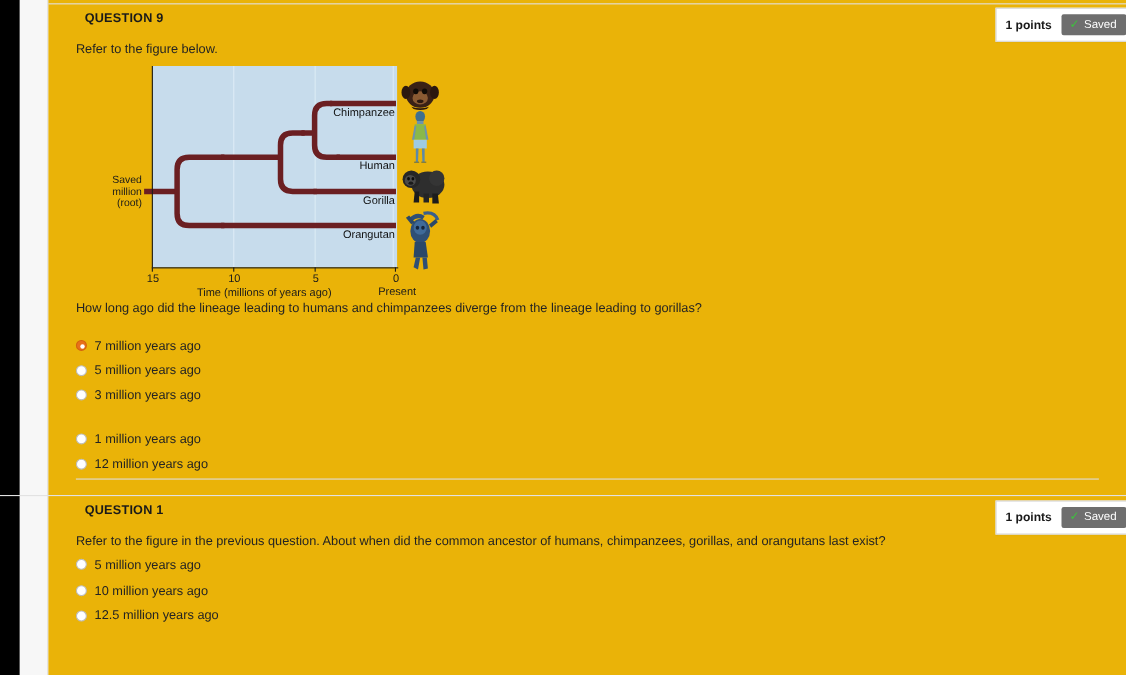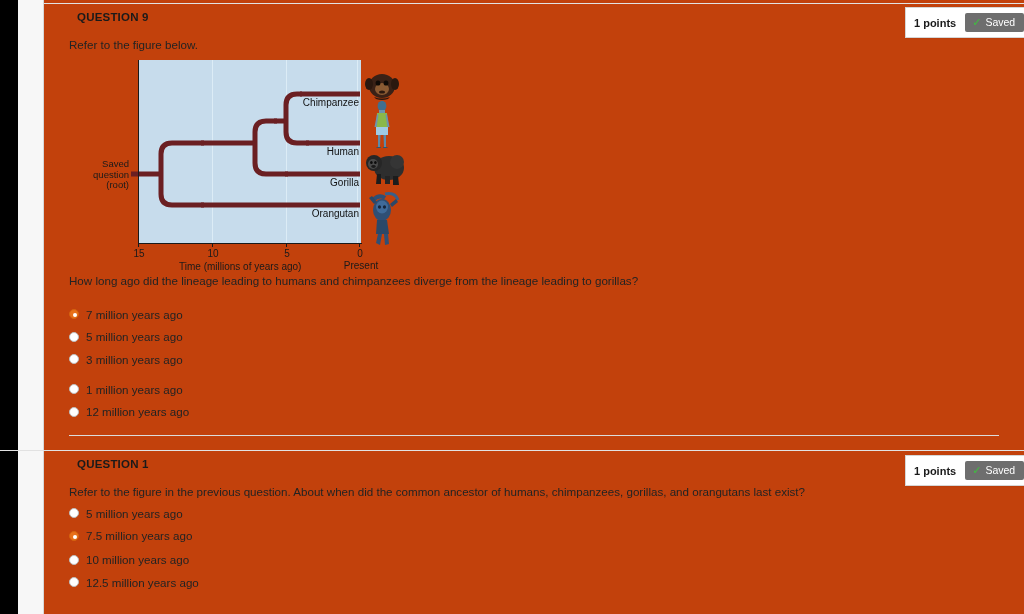--- a/index.html
+++ b/index.html
@@ -10,21 +10,21 @@
     font-family:"Liberation Sans", sans-serif;
     font-size:12px; color:#222;
   }
   .page { position:relative; width:1024px; height:614px; }
 
   
   .left-black { position:absolute; left:0; top:0; width:18px; height:614px; background:#000; }
   .left-gutter { position:absolute; left:18px; top:0; width:25px; height:614px; background:#f7f7f7; }
   .content-border { position:absolute; left:43px; top:0; width:1px; height:614px; background:#d8d8d8; }
 
-  .content { position:absolute; left:44px; top:0; width:980px; height:614px; background:#c2410c; }
+  .content { position:absolute; left:44px; top:0; width:980px; height:614px; background:#eab308; }
 
   .rule-top { position:absolute; left:0; top:3px; width:980px; height:1px; background:#e2e2e2; }
 
   
   .qblock { position:absolute; left:0; width:980px; }
   .qhead { position:absolute; font-weight:bold; font-size:11.5px; letter-spacing:0.2px; color:#1a1a1a; }
 
   .points-box {
     position:absolute; display:flex; align-items:center; gap:9px;
     border:1px solid #d6d6d6; background:#fff;
@@ -158,21 +158,21 @@
         <div class="ticklabel" style="left:70px;">15</div>
         <div class="ticklabel" style="left:144px;">10</div>
         <div class="ticklabel" style="left:218px;">5</div>
         <div class="ticklabel" style="left:291px;">0</div>
 
         <div class="xtitle" style="left:110px;">Time (millions of years ago)</div>
         <div class="present" style="left:292px;">Present</div>
 
         <div class="rootlabel" style="left:0px; top:104px; width:60px;">
           <div>Saved</div>
-          <div>question</div>
+          <div>million</div>
           <div>(root)</div>
         </div>
 
         <div class="tiplabel" style="left:290px; top:42px;">Chimpanzee</div>
         <div class="tiplabel" style="left:290px; top:91px;">Human</div>
         <div class="tiplabel" style="left:290px; top:122px;">Gorilla</div>
         <div class="tiplabel" style="left:290px; top:153px;">Orangutan</div>
 
         <svg class="animal" style="left:295px; top:15px;" width="36" height="30" viewBox="0 0 36 30">
           <ellipse cx="18" cy="16" rx="13" ry="12" fill="#3a2116"></ellipse>
@@ -234,21 +234,21 @@
           <span class="opt-label">7 million years ago</span>
         </div>
         <div class="option" style="margin-top:0.5px;">
           <span class="radio"></span>
           <span class="opt-label">5 million years ago</span>
         </div>
         <div class="option" style="margin-top:0.5px;">
           <span class="radio"></span>
           <span class="opt-label">3 million years ago</span>
         </div>
-        <div class="option" style="margin-top:8px;">
+        <div class="option" style="margin-top:18px;">
           <span class="radio"></span>
           <span class="opt-label">1 million years ago</span>
         </div>
         <div class="option" style="margin-top:0.5px;">
           <span class="radio"></span>
           <span class="opt-label">12 million years ago</span>
         </div>
       </div>
     </div>
 
@@ -269,24 +269,20 @@
 
       <div class="qprompt" style="left:25px; top:34px;">Refer to the figure in the previous question. About when did the common ancestor of humans, chimpanzees, gorillas, and orangutans last exist?</div>
 
       <div class="options" style="left:25px; top:502px; top:502px;"></div>
 
       <div class="options" style="left:25px; top:51px;">
         <div class="option">
           <span class="radio"></span>
           <span class="opt-label">5 million years ago</span>
         </div>
-        <div class="option" style="margin-top:0.5px;">
-          <span class="radio selected"></span>
-          <span class="opt-label">7.5 million years ago</span>
-        </div>
         <div class="option" style="margin-top:2px;">
           <span class="radio"></span>
           <span class="opt-label">10 million years ago</span>
         </div>
         <div class="option" style="margin-top:0.5px;justify-content:space-between;">
           <span class="radio"></span>
           <span class="opt-label">12.5 million years ago</span>
         </div>
       </div>
     </div>

